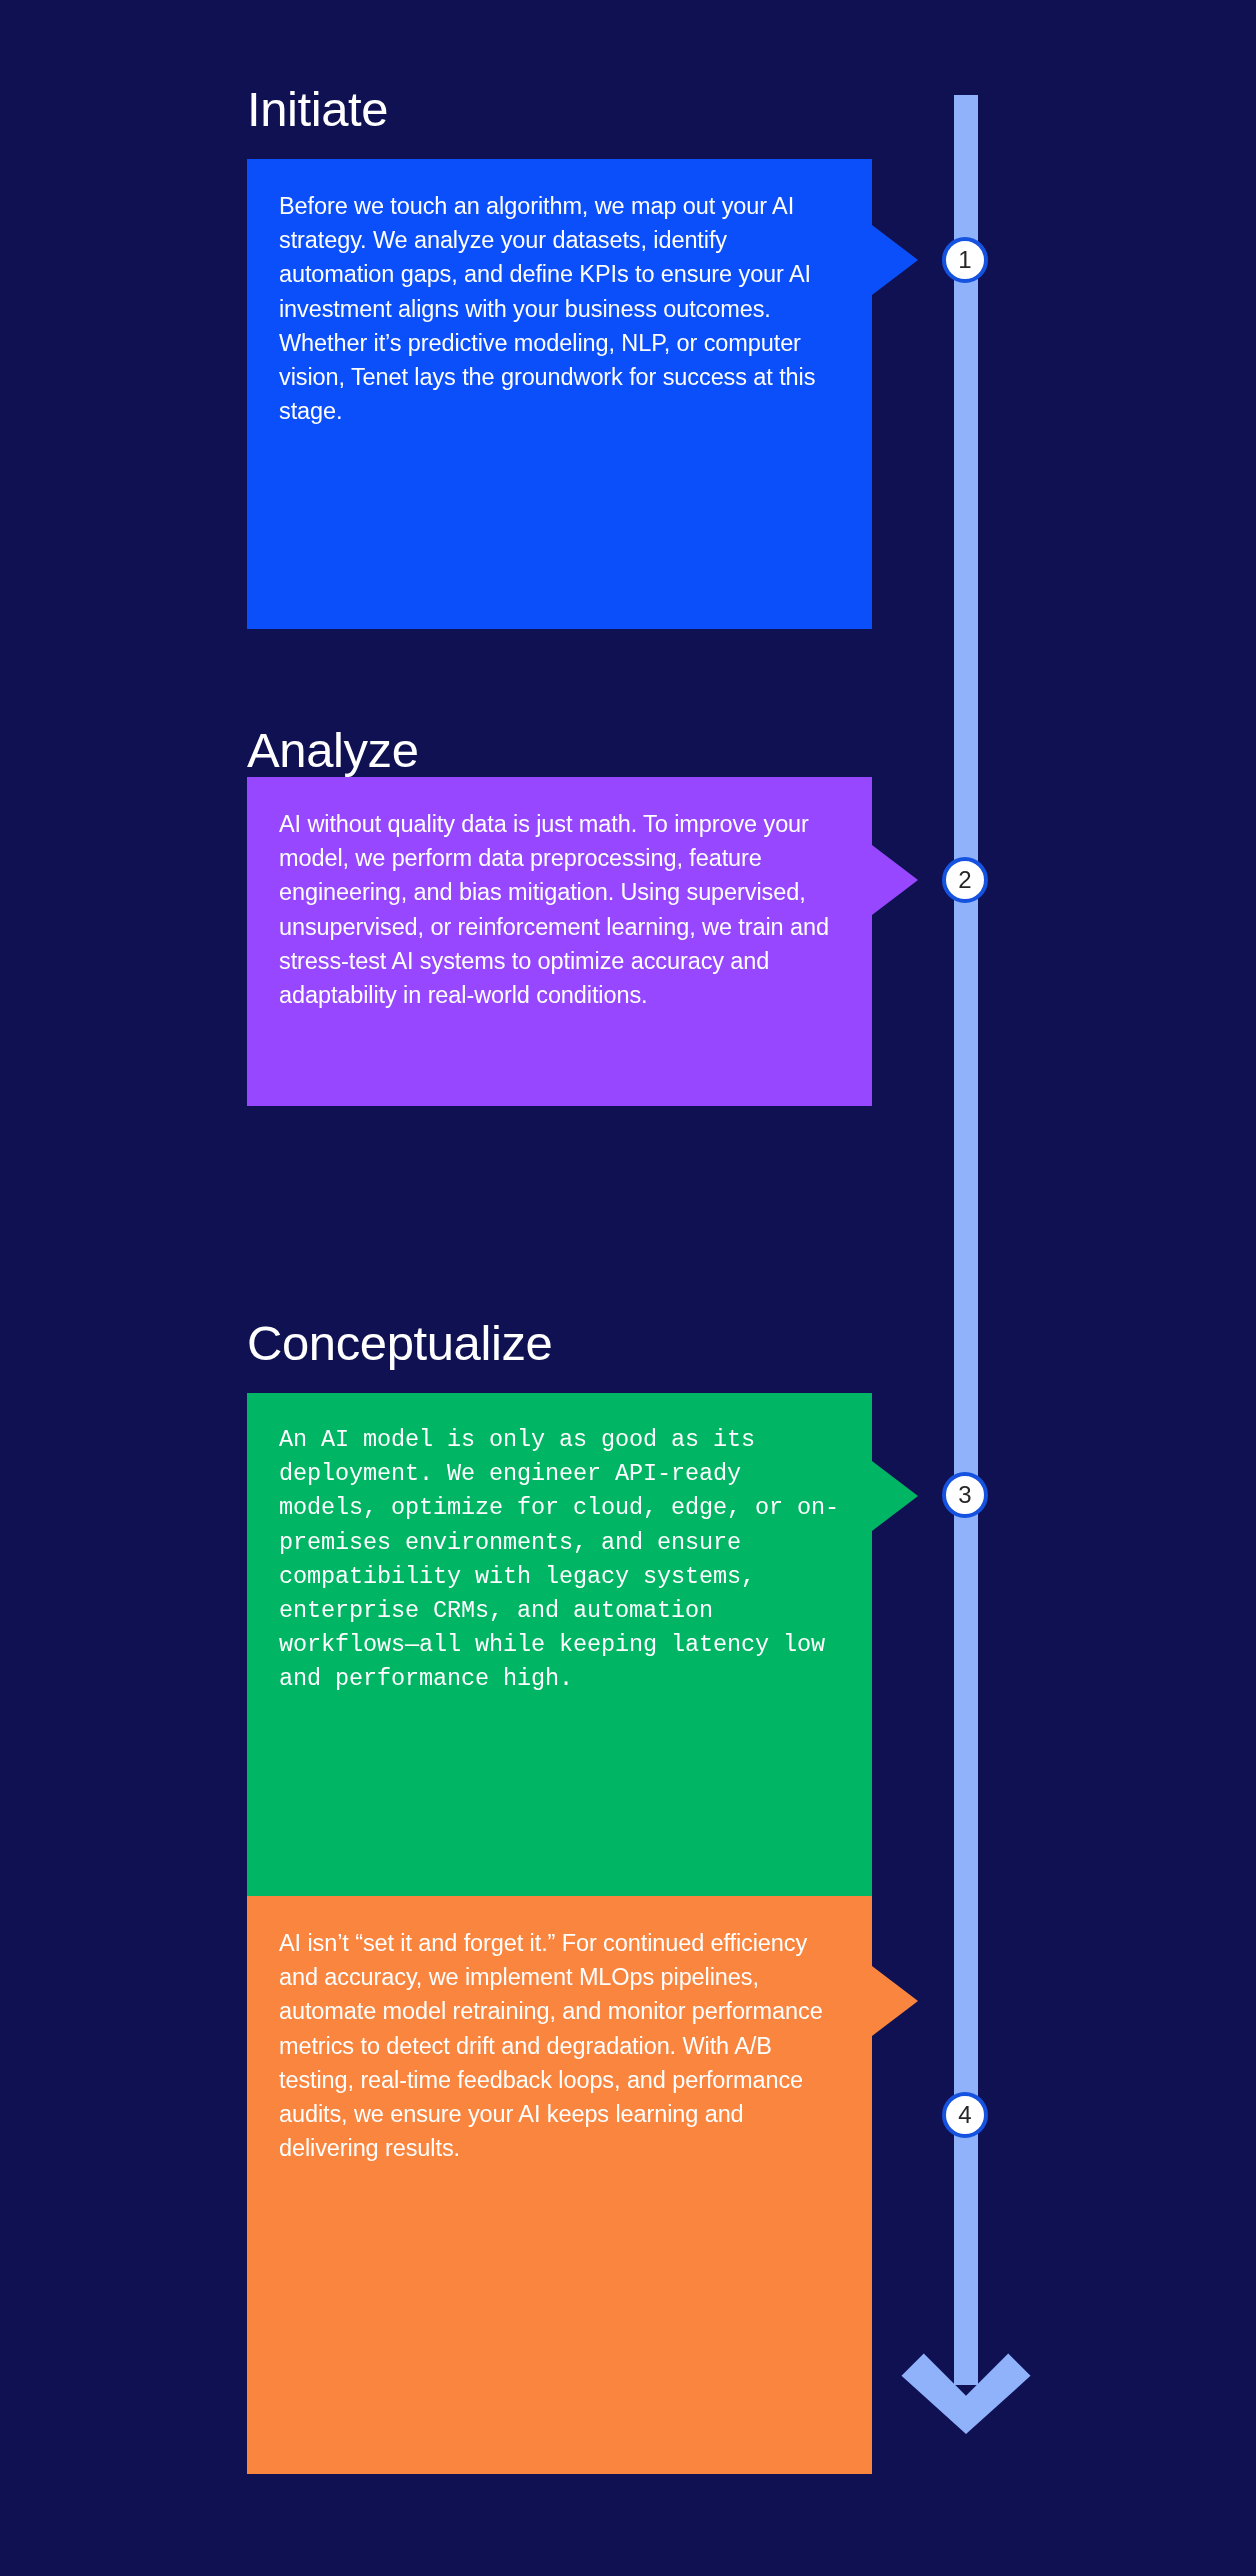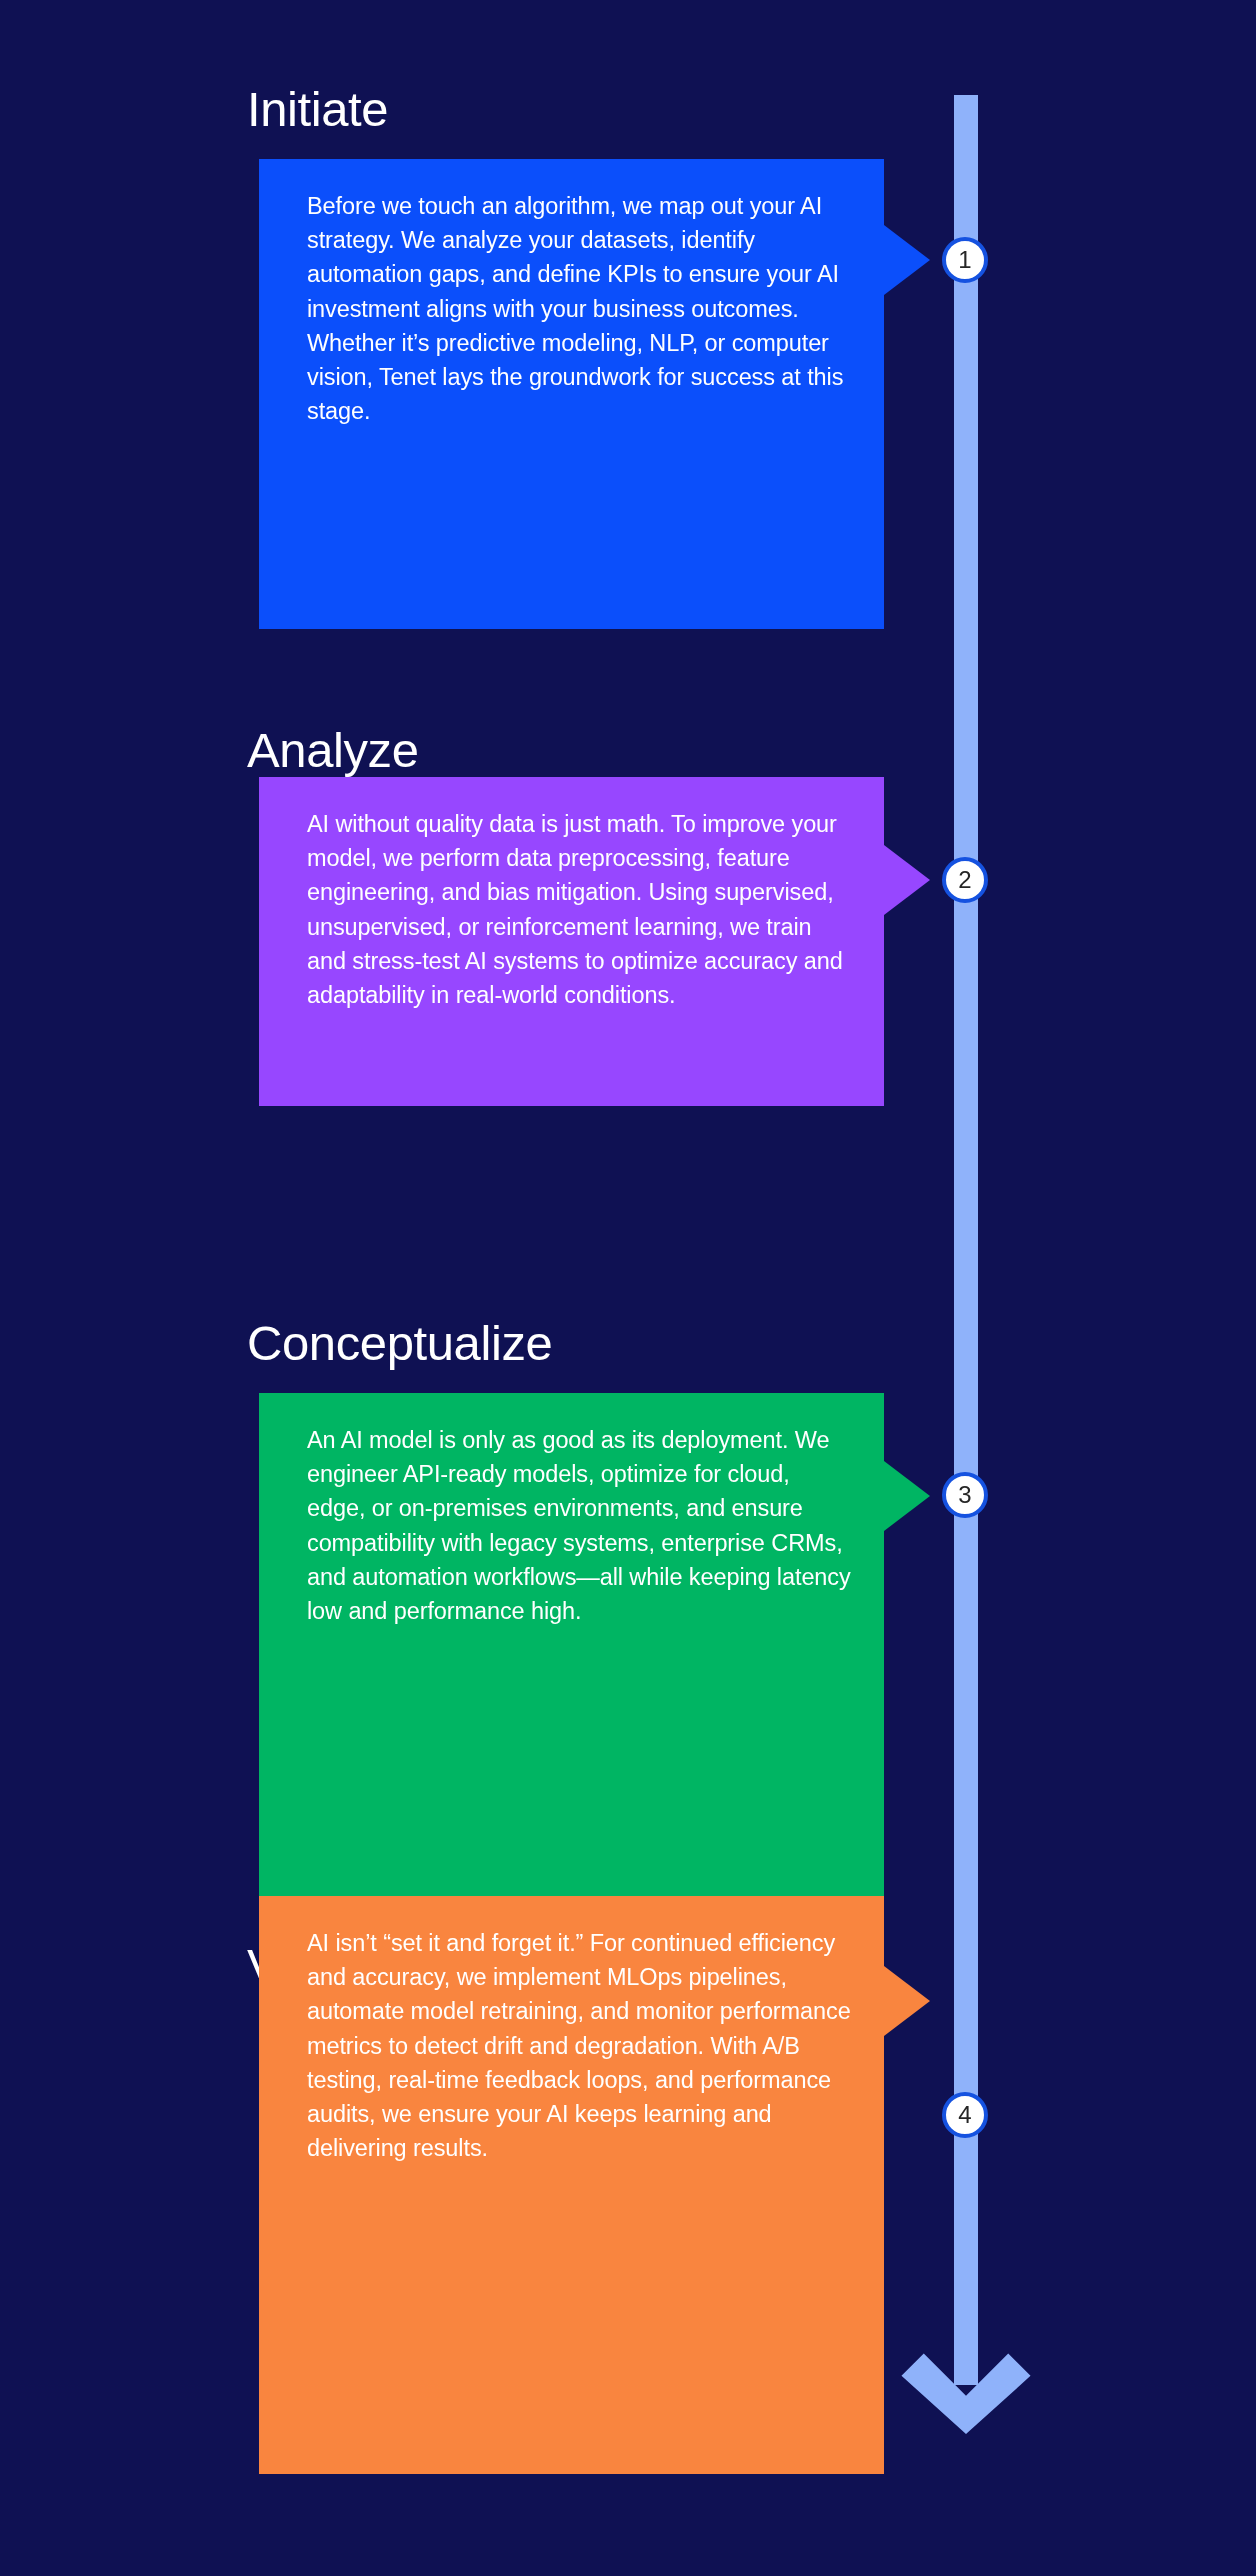--- a/index.html
+++ b/index.html
@@ -66,22 +66,21 @@
     color: #FFFFFF;
     white-space: nowrap;
     letter-spacing: -0.4px;
   }
 
   .card {
     position: absolute;
     left: 247px;
     width: 625px;
     box-sizing: border-box;
-    padding: 30px 32px 32px 48px;
-    margin-left: 12px;
+    padding: 30px 32px 32px 32px;
   }
   .card-text {
     font-size: 23.5px;
     line-height: 1.455;
     color: #FFFFFF;
     margin: 0;
     letter-spacing: -0.1px;
   }
   .card-pointer {
     position: absolute;
@@ -128,21 +127,21 @@
       <p class="card-text">AI without quality data is just math. To improve your model, we perform data preprocessing, feature engineering, and bias mitigation. Using supervised, unsupervised, or reinforcement learning, we train and stress-test AI systems to optimize accuracy and adaptability in real-world conditions.</p>
       <div class="card-pointer" style="top:68px;"></div>
     </div>
     <div class="marker" style="left:942px; top:857px;">
       <span>2</span>
     </div>
   </div>
 
   <div class="step">
     <div class="step-title" style="top:1319px;">Conceptualize</div>
-    <div class="card c-green" style="top:1393px; height:577px;">
+    <div class="card c-green" style="top:1393px; height:577px;font-family:Liberation Mono, monospace;">
       <p class="card-text">An AI model is only as good as its deployment. We engineer API-ready models, optimize for cloud, edge, or on-premises environments, and ensure compatibility with legacy systems, enterprise CRMs, and automation workflows—all while keeping latency low and performance high.</p>
       <div class="card-pointer" style="top:68px;"></div>
     </div>
     <div class="marker" style="left:942px; top:1472px;">
       <span>3</span>
     </div>
   </div>
 
   <div class="step">
     <div class="step-title" style="top:1942px;">Validate</div>

